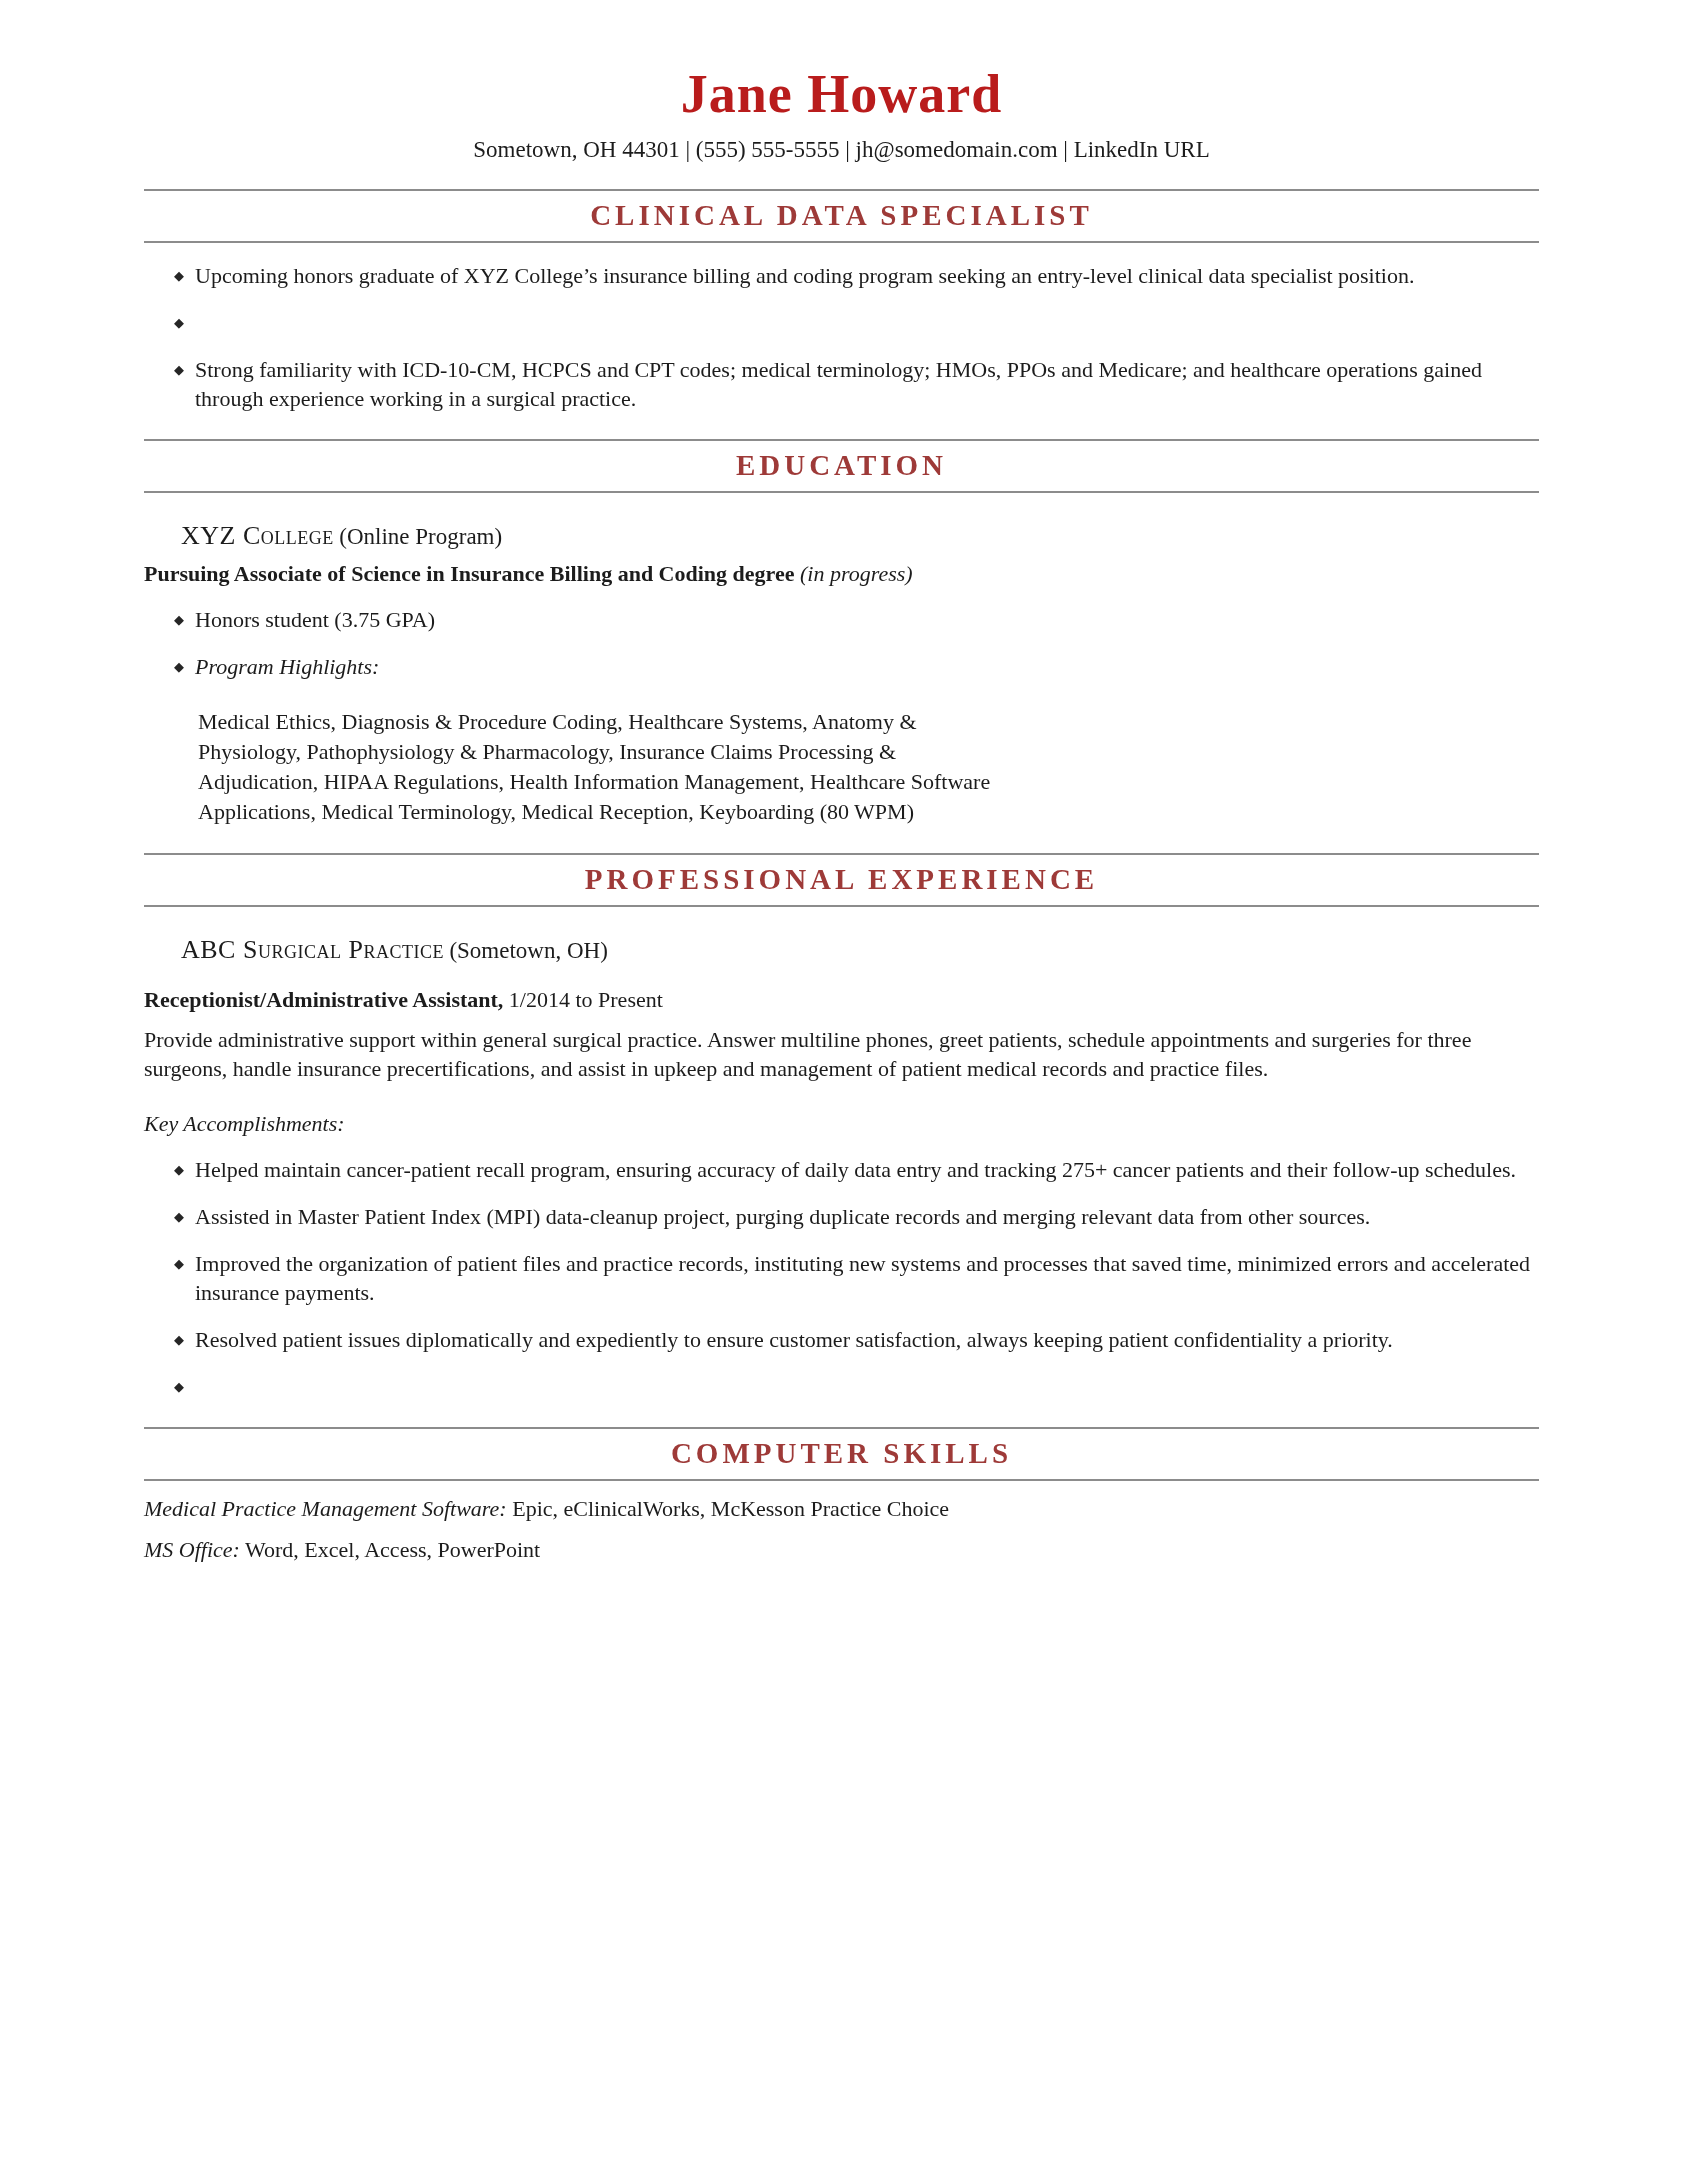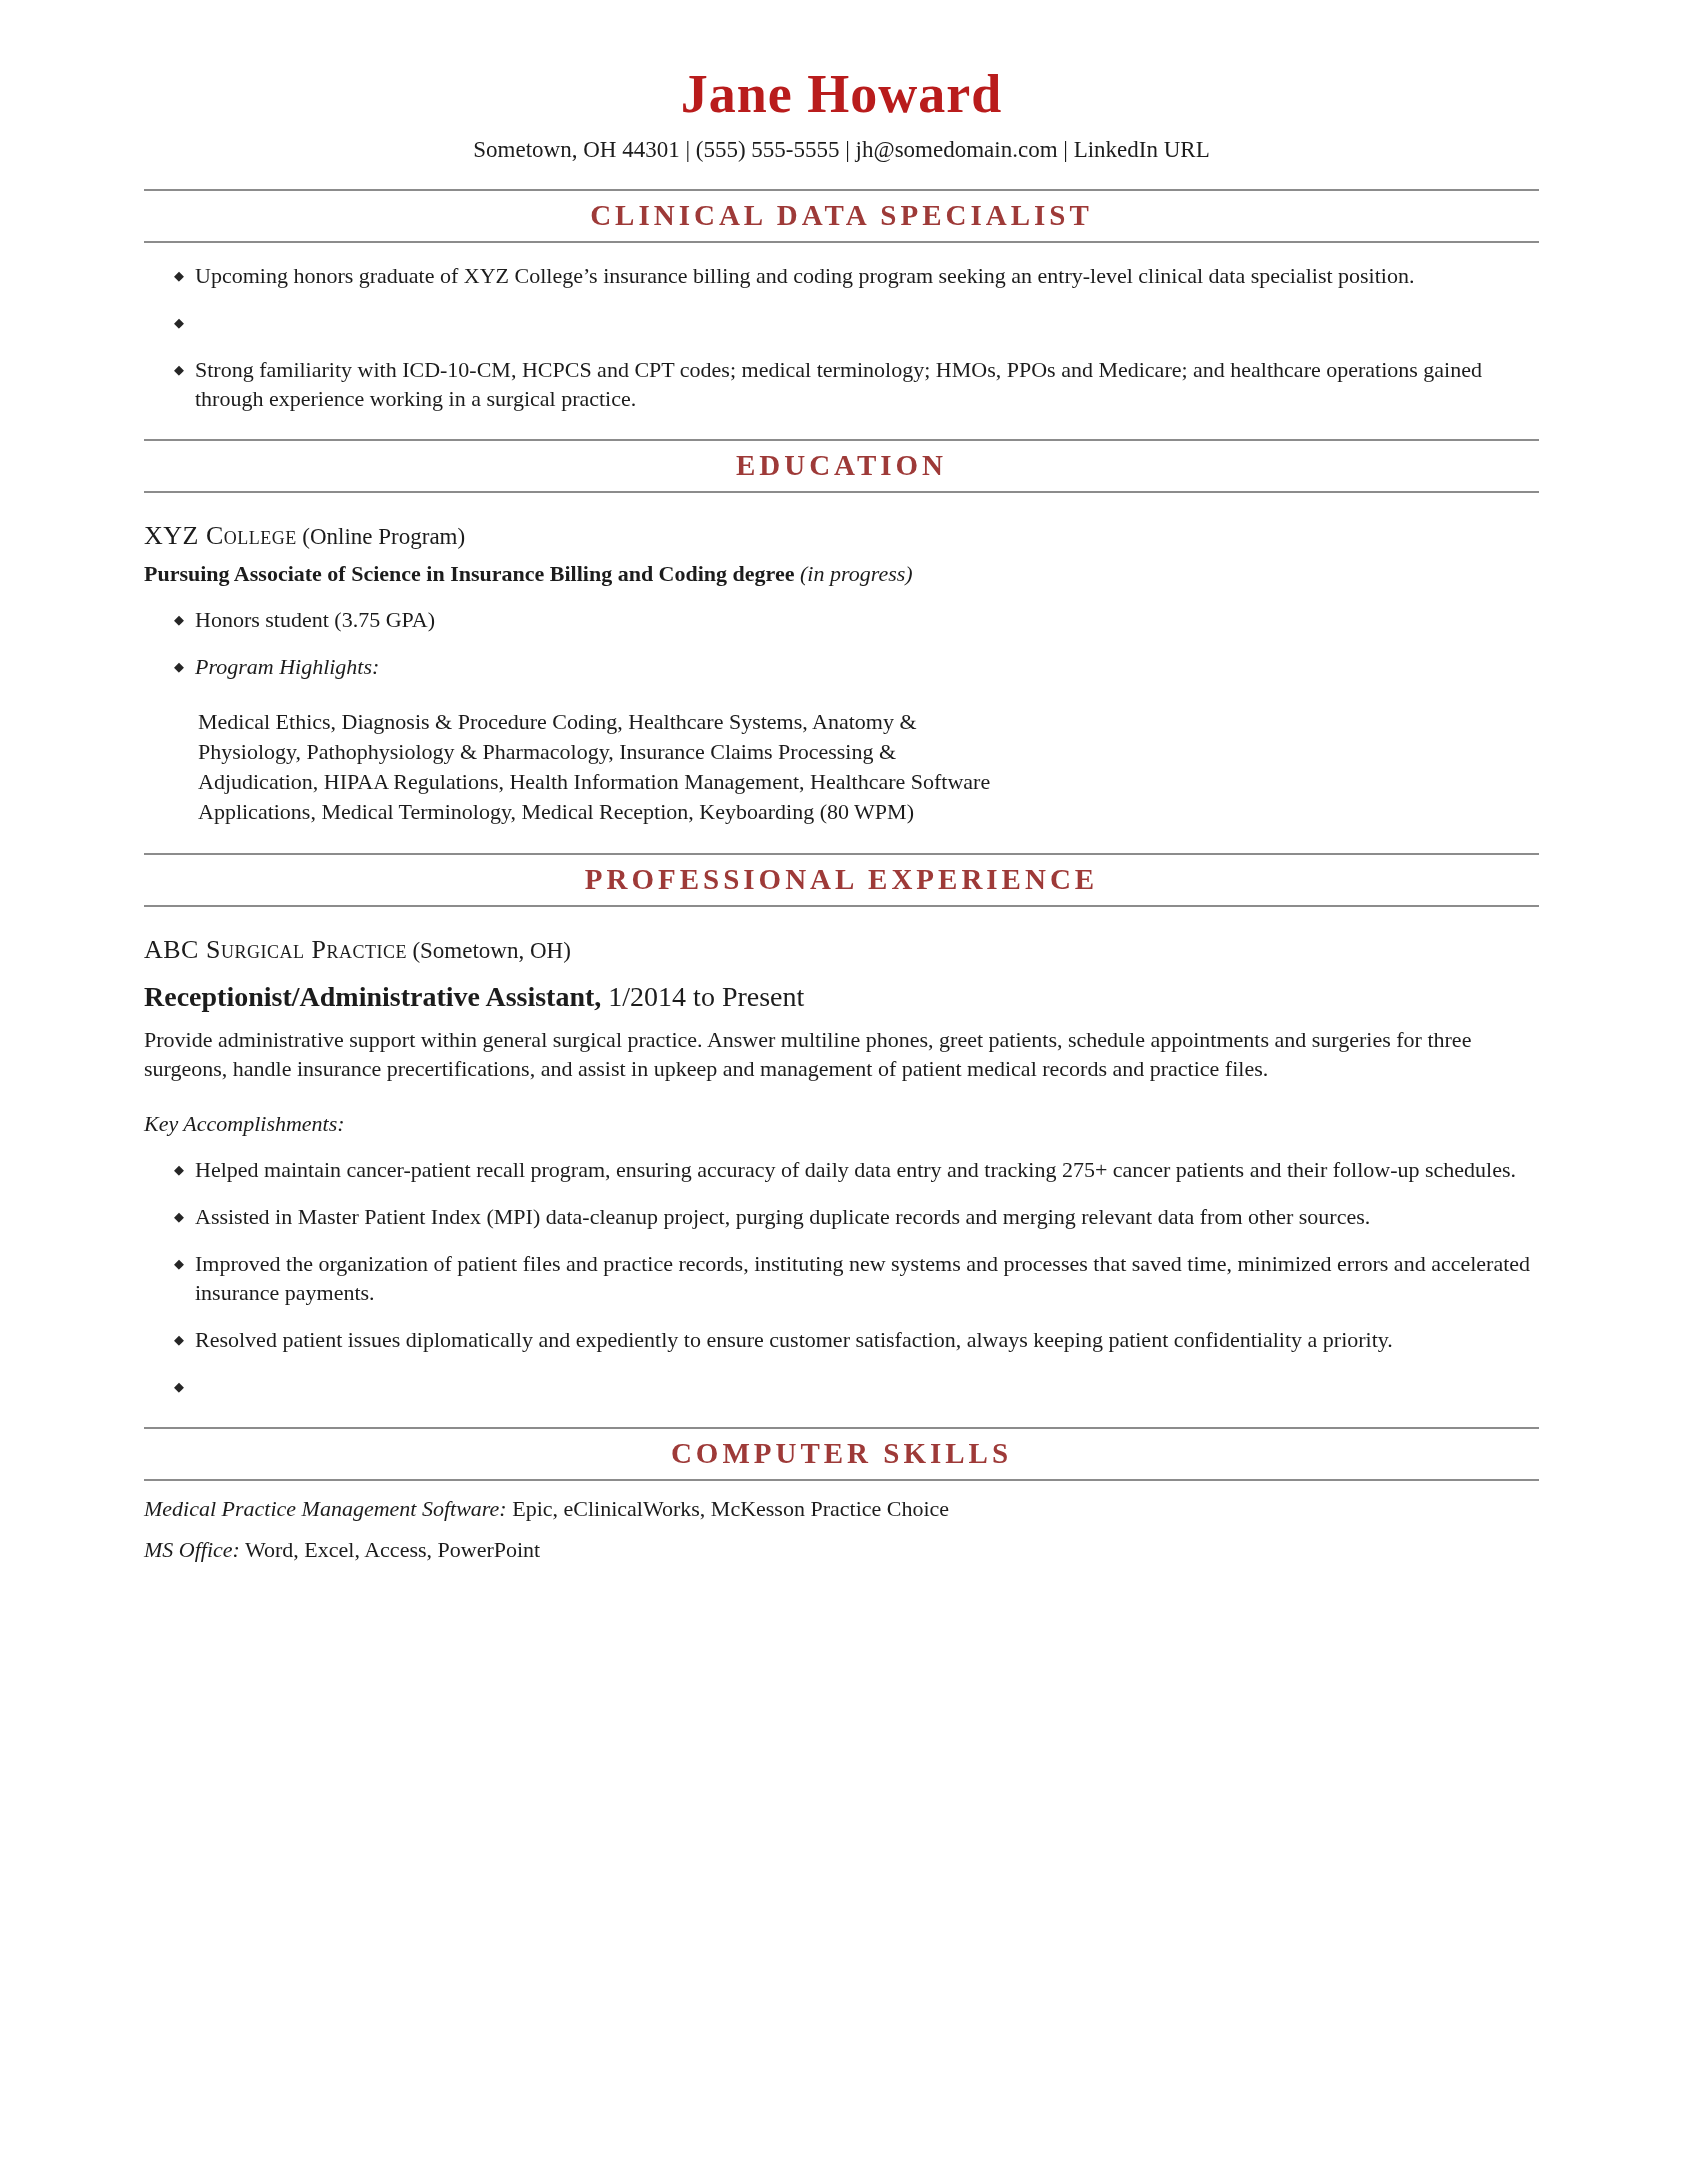--- a/index.html
+++ b/index.html
@@ -53,21 +53,21 @@
   }
   .bullet .diamond {
     flex: 0 0 auto;
     font-size: 13px;
     line-height: 29px;
     margin-right: 11px;
     color: #262626;
   }
   .bullet .bullet-text { max-width: 1341px; }
 
-  .org-line { margin-top: 28px; font-size: 22px; }
+  .org-line { margin-top: 28px; font-size: 22px; margin-left: 37px; }
   .smallcaps {
     font-variant: small-caps;
     font-size: 26px;
     letter-spacing: 0.5px;
   }
   .org-note { font-size: 23px; }
 
   .degree-line { margin-top: 10px; font-size: 22px; }
   .degree-line .bold { font-weight: bold; }
   .degree-line .italic { font-style: italic; }
@@ -75,21 +75,21 @@
   .edu-bullets { margin-bottom: 0; }
   .italic { font-style: italic; }
 
   .highlights {
     margin: 16px 0 26px 54px;
     max-width: 797px;
     font-size: 22px;
     line-height: 30px;
   }
 
-  .title-line { margin-top: 16px; font-size: 28px; }
+  .title-line { margin-top: 22px; font-size: 22px; }
   .title-line .bold { font-weight: bold; }
 
   .body-par {
     margin-top: 12px;
     font-size: 22px;
     line-height: 29px;
     max-width: 1398px;
   }
   .label-line {
     margin-top: 28px;

